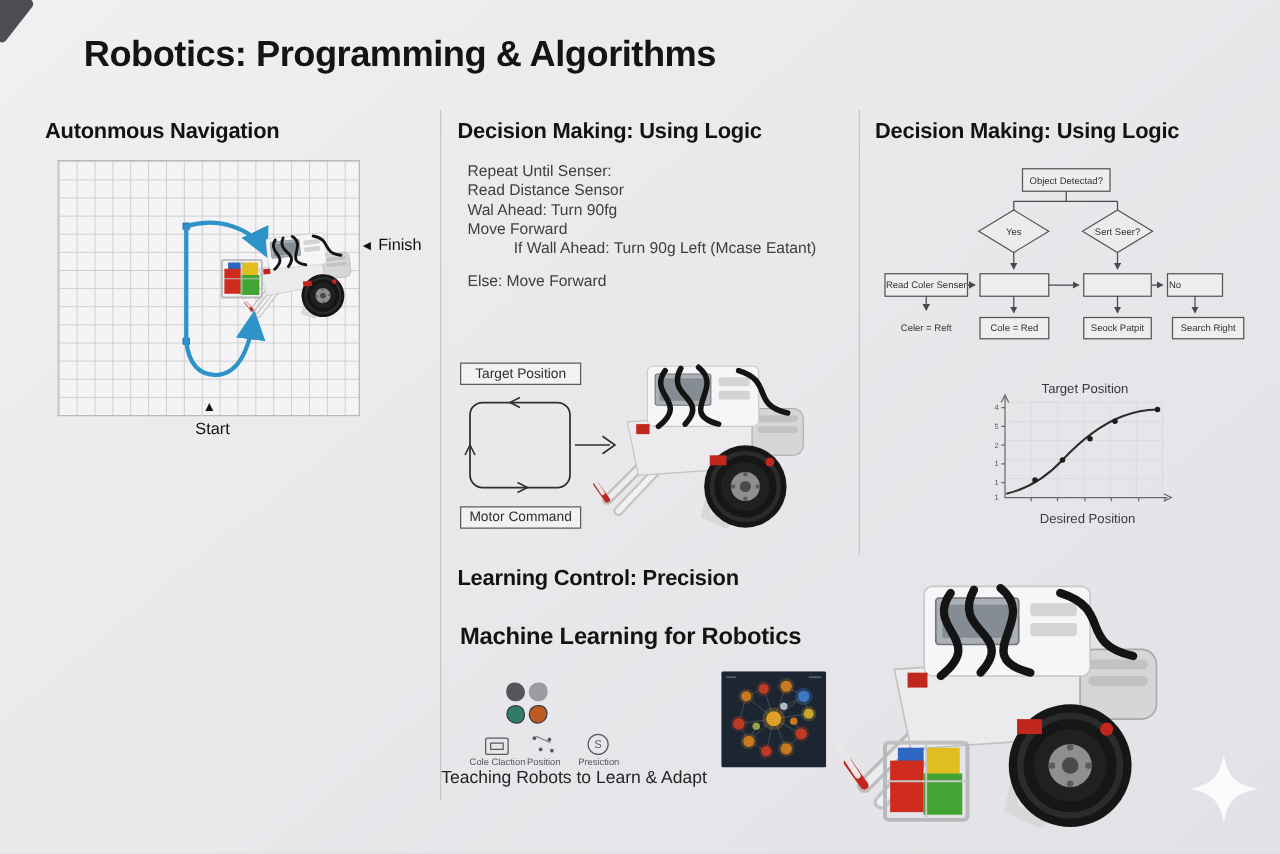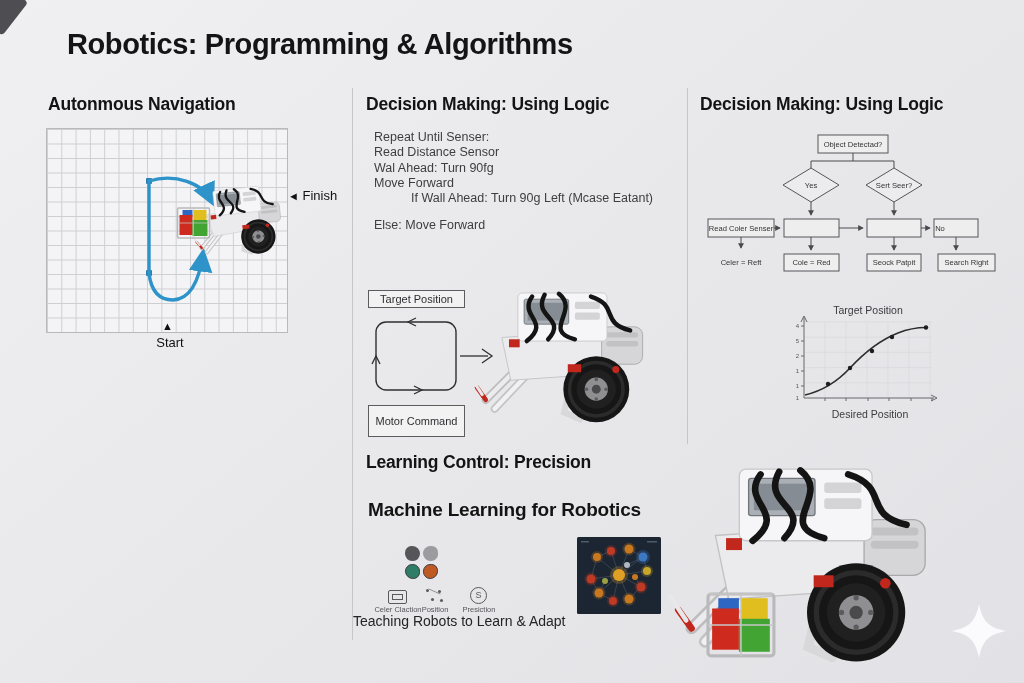--- a/index.html
+++ b/index.html
@@ -83,21 +83,21 @@
         <rect x="32" y="26" width="30" height="32" fill="#41a433"></rect>
         <path d="M2,2 L66,2 M2,32 L66,32 M34,2 L34,62" stroke="#c6c6c8" stroke-width="1.5" fill="none"></path>
       </symbol>
     </defs>
   </svg>
 
   <div class="cornermark"></div>
 
   <div class="title">Robotics: Programming &amp; Algorithms</div>
 
-  <div class="h2" style="left:36px;top:94px;margin-left:12px;">Autonmous Navigation</div>
+  <div class="h2" style="left:36px;top:94px;">Autonmous Navigation</div>
 
   <div class="gridpanel">
     <svg class="abs" style="left:0;top:0;" width="240" height="203" viewBox="0 0 240 203">
       <defs>
         <marker id="bah" markerWidth="8" markerHeight="8" refX="5.5" refY="3.5" orient="auto">
           <path d="M0,0 L7,3.5 L0,7 Z" fill="#2e93c9"></path>
         </marker>
       </defs>
       <rect x="99" y="49" width="6" height="6" rx="1" fill="#2b7fb0"></rect>
       <rect x="99" y="141" width="6" height="6" rx="1" fill="#2b7fb0"></rect>
@@ -141,21 +141,21 @@
 
   <svg class="abs" style="left:370px;top:314px;" width="130" height="86" viewBox="0 0 130 86">
     <rect x="6" y="8" width="80" height="68" rx="10" fill="none" stroke="#2f2f31" stroke-width="1.4"></rect>
     <path d="M46,4 L38,8 L46,12" fill="none" stroke="#2f2f31" stroke-width="1.3"></path>
     <path d="M2,50 L6,42 L10,50" fill="none" stroke="#2f2f31" stroke-width="1.3"></path>
     <path d="M44,72 L52,76 L44,80" fill="none" stroke="#2f2f31" stroke-width="1.3"></path>
     <path d="M90,42 H118" stroke="#2f2f31" stroke-width="1.3" fill="none"></path>
     <path d="M112,35 L122,42 L112,49" fill="none" stroke="#2f2f31" stroke-width="1.3"></path>
   </svg>
 
-  <div class="smallbox" style="left:368px;top:405px;width:97px;height:32px;">Motor Command</div>
+  <div class="smallbox" style="left:368px;top:405px;width:97px;height:18px;">Motor Command</div>
 
   <svg class="abs" style="left:468px;top:278px;" width="196" height="160" viewBox="0 0 220 170">
     <use href="#ev3"></use>
   </svg>
 
   <div class="h2" style="left:366px;top:452px;">Learning Control: Precision</div>
   <div class="h2" style="left:368px;top:499px;font-size:19px;">Machine Learning for Robotics</div>
 
   <div class="blobgrid">
     <div class="blob" style="background:#55555a;border-radius:45% 55% 50% 50%;"></div>
@@ -166,21 +166,21 @@
 
   <div class="stepicon" style="left:388px;top:590px;width:19px;height:14px;border-radius:2px;">
     <div style="width:9px;height:4px;border:1px solid #5a5a5e;margin:3px auto 0;"></div>
   </div>
   <div class="abs" style="left:424px;top:587px;width:22px;height:18px;border:none;">
     <div style="position:absolute;left:2px;top:2px;width:3px;height:3px;background:#5a5a5e;border-radius:50%;box-shadow:12px 1px 0 #5a5a5e,5px 9px 0 #5a5a5e,14px 10px 0 #5a5a5e;"></div>
     <div style="position:absolute;left:4px;top:4px;width:13px;height:1px;background:#8a8a8e;transform:rotate(24deg);"></div>
   </div>
   <div class="stepicon" style="left:470px;top:587px;width:17px;height:17px;border-radius:50%;text-align:center;font-size:9px;color:#5a5a5e;line-height:15px;">S</div>
 
-  <div class="mlsteps" style="left:368px;top:605px;width:60px;">Celer Claction</div>
+  <div class="mlsteps" style="left:368px;top:605px;width:60px;">Cole Claction</div>
   <div class="mlsteps" style="left:414px;top:605px;width:42px;">Position</div>
   <div class="mlsteps" style="left:453px;top:605px;width:52px;">Presiction</div>
 
   <svg class="abs" style="left:577px;top:537px;" width="84" height="77" viewBox="0 0 84 77">
     <rect x="0" y="0" width="84" height="77" rx="1.5" fill="#1c2633"></rect>
     <rect x="4" y="4" width="8" height="1.5" fill="#aebdca" opacity=".35"></rect>
     <rect x="70" y="4" width="10" height="1.5" fill="#aebdca" opacity=".35"></rect>
     <g stroke="#aebdca" stroke-width=".6" opacity=".32">
       <path d="M42,38 L20,20 M42,38 L34,14 M42,38 L52,12 M42,38 L66,20 M42,38 L70,34 M42,38 L64,50 M42,38 L52,62 M42,38 L36,64 M42,38 L22,56 M42,38 L14,42"></path>
       <path d="M20,20 L34,14 M52,12 L66,20 M66,20 L70,34 M64,50 L52,62 M36,64 L22,56 M22,56 L14,42 M14,42 L20,20 M50,28 L66,20 M28,44 L22,56 M58,40 L64,50"></path>

